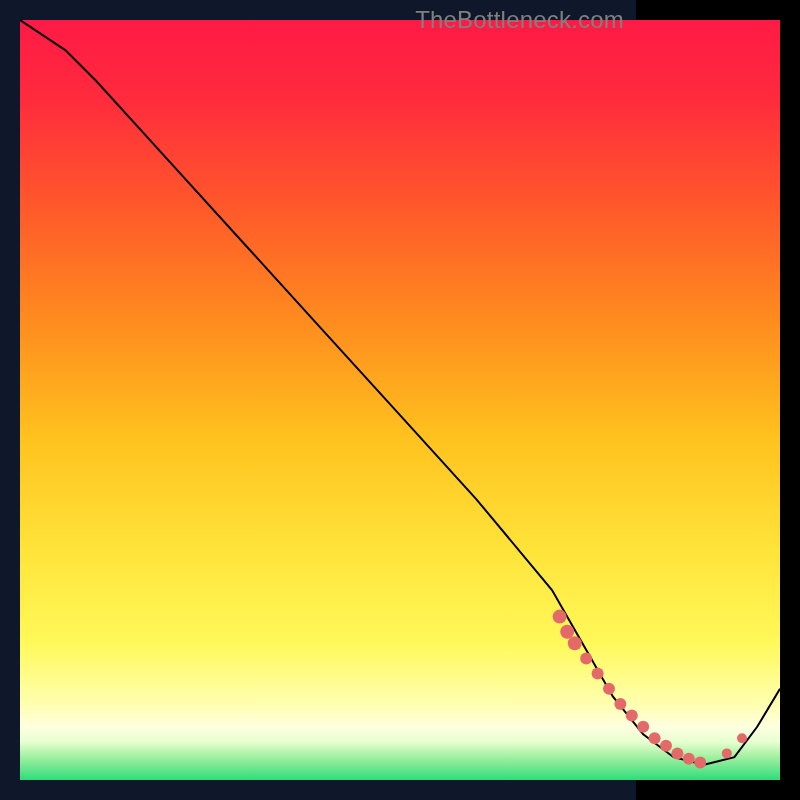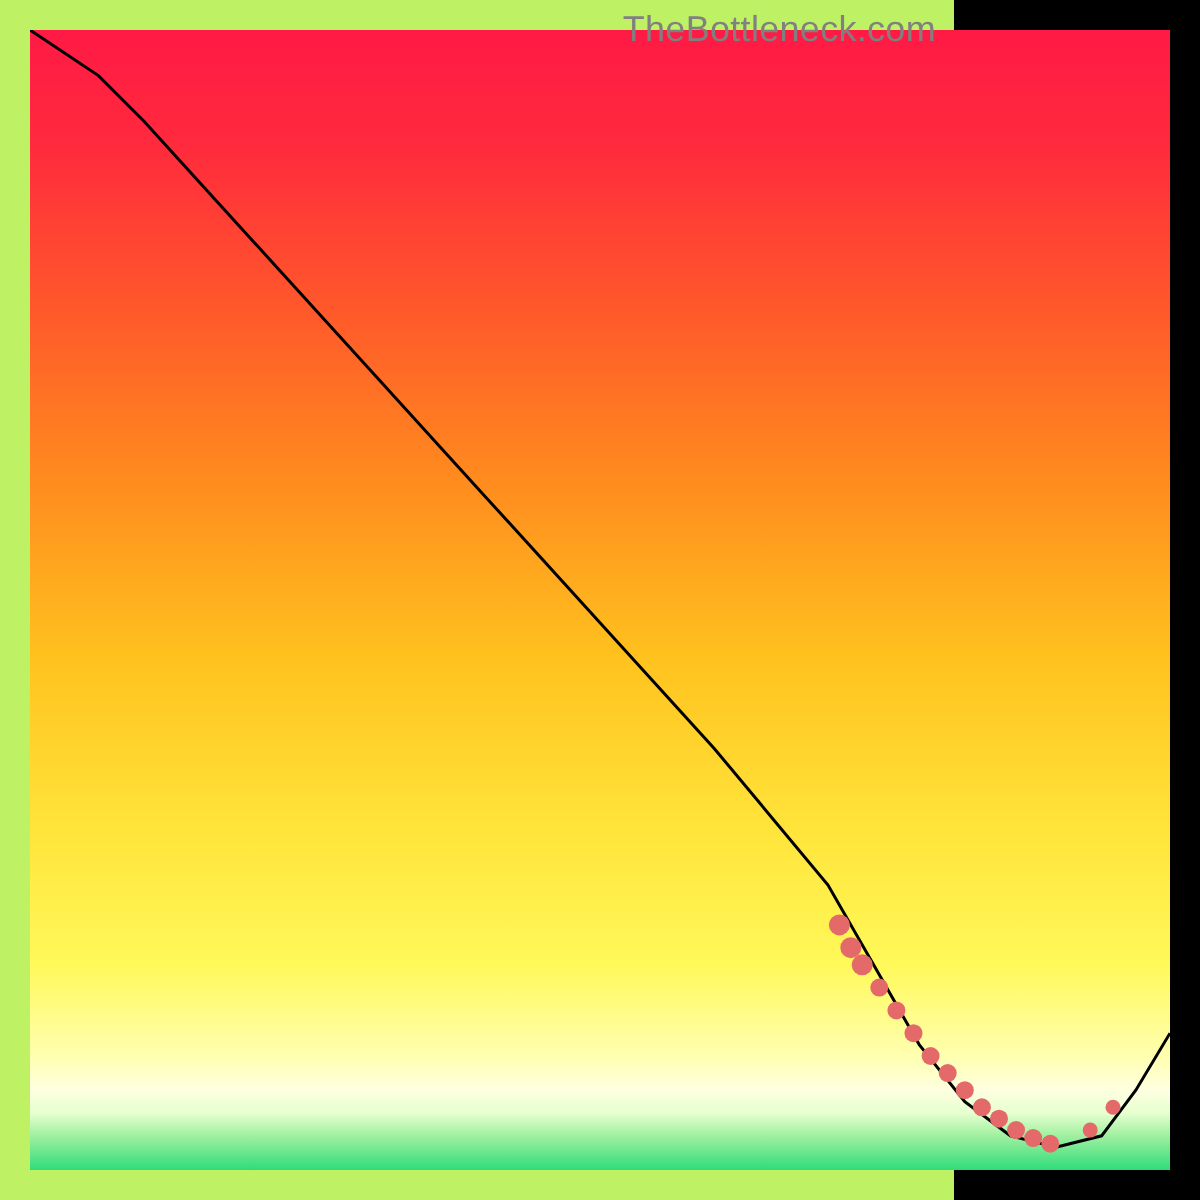--- a/index.html
+++ b/index.html
@@ -8,21 +8,21 @@
     width: 800px;
     height: 800px;
     background: #000;
     overflow: hidden;
     font-family: Arial, Helvetica, sans-serif;
   }
   .frame {
     position: relative;
     width: 636px;
     height: 800px;
-    background: #bef264;
+    background: #0f172a;
   }
   .watermark {
     position: absolute;
     top: 6px;
     right: 12px;
     color: #808080;
     font-size: 24px;
     font-weight: 400;
     z-index: 5;
     letter-spacing: 0.2px;

